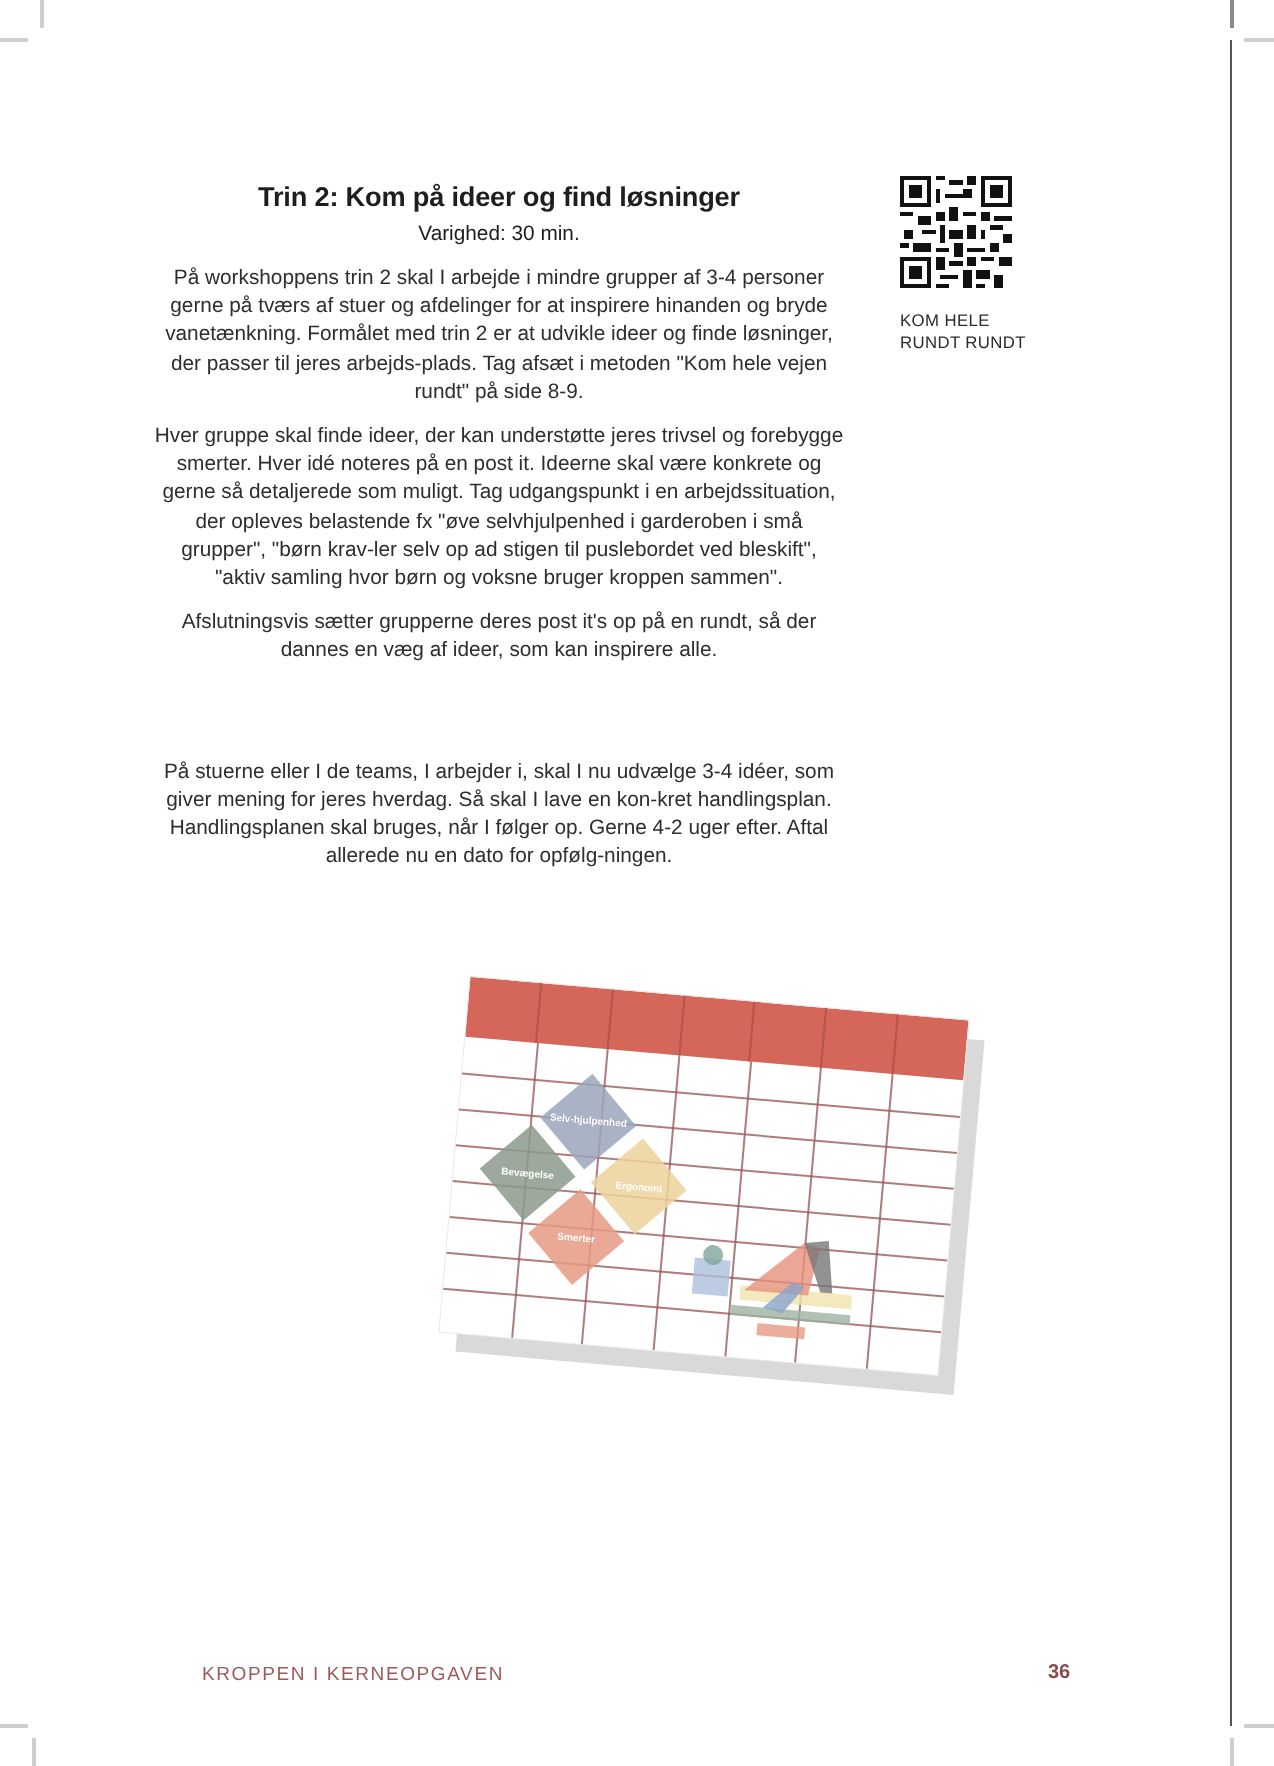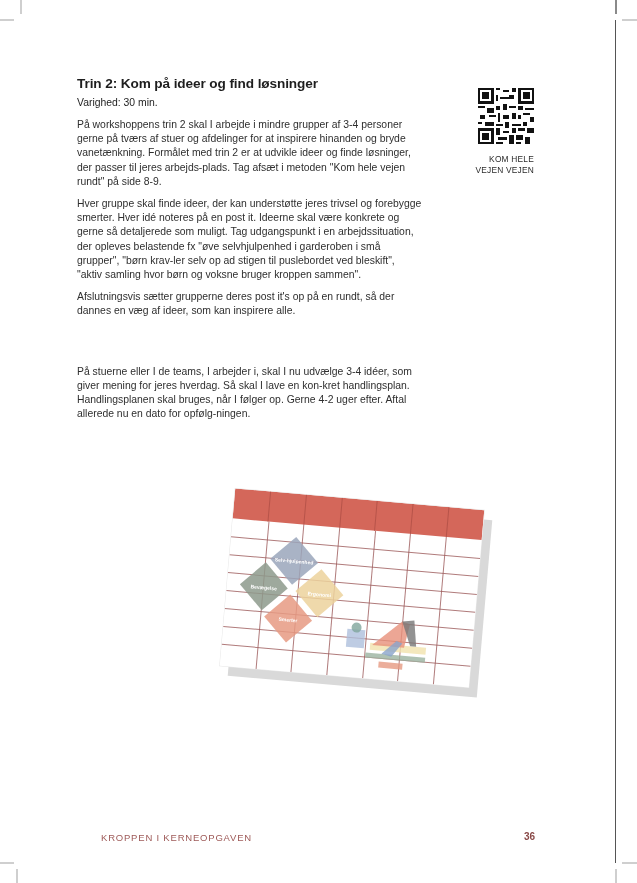--- a/index.html
+++ b/index.html
@@ -1,26 +1,26 @@
 <!DOCTYPE html>
 <html><head>
 <meta charset="utf-8">
 <style>
   html, body { margin: 0; padding: 0; background: #ffffff; }
   body { width: 637px; height: 883px; position: relative; overflow: hidden;
          font-family: "Liberation Sans", sans-serif; color: #2b2b2b; }
 
   .crop { position: absolute; background: #cfcfcf; }
 
-  .content { position: absolute; left: 77px; top: 76px; width: 345px; }
+  .content { position: absolute; left: 77px; top: 91px; width: 345px; text-align: center; }
   .h2 { font-size: 13.6px; font-weight: bold; color: #1e1e1e; margin: 0 0 6px 0; letter-spacing: -0.1px; }
   .sub { font-size: 10.4px; font-weight: normal; color: #1e1e1e; margin: 0 0 10px 0; }
   .p { font-size: 10.4px; line-height: 14.2px; margin: 0 0 8px 0; color: #2e2e2e; }
 
-  .qr-wrap { position: absolute; left: 450px; top: 88px; width: 84px; text-align: right; }
+  .qr-wrap { position: absolute; left: 450px; top: 88px; width: 84px; text-align: left; }
   .qr { width: 56px; height: 56px; margin: 0 auto; }
   .qr-label { font-size: 8.4px; line-height: 11px; color: #2b2b2b; margin-top: 6px; letter-spacing: 0.2px; }
 
   .sheet-wrap { position: absolute; left: 225px; top: 497px; width: 262px; height: 200px; }
   .sheet-shadow { position: absolute; left: 10px; top: 12px; width: 250px; height: 178px;
                   background: #d9d9d9; transform: rotate(5deg); }
   .sheet { position: absolute; left: 2px; top: 2px; width: 250px; height: 178px;
            background: #fff; transform: rotate(5deg); overflow: hidden;
            box-shadow: 0 0 0 0.5px #e8e8e8; }
   .sheet-head { position: absolute; left: 0; top: 0; right: 0; height: 30px; background: #d4675a; display: flex; }
@@ -105,21 +105,21 @@
         <rect x="22" y="18" width="3" height="2"></rect>
         <rect x="9" y="22" width="4" height="1"></rect>
       <rect x="14" y="21" width="2" height="4"></rect>
         <rect x="17" y="21" width="3" height="2"></rect>
         <rect x="21" y="22" width="2" height="3"></rect>
       <rect x="17" y="24" width="2" height="1"></rect>
         <rect x="8" y="24" width="3" height="1"></rect>
     </g>
   </svg>
   <div class="qr-label">KOM HELE</div>
-  <div class="qr-label" style="margin-top:0;">VEJEN VEJEN</div>
+  <div class="qr-label" style="margin-top:0;">RUNDT RUNDT</div>
 </div>
 
 <div class="sheet-wrap">
   <div class="sheet-shadow"></div>
   <div class="sheet">
     <div class="sheet-head">
       <div class="hcell"></div>
       <div class="hcell"></div>
       <div class="hcell"></div>
       <div class="hcell"></div>

